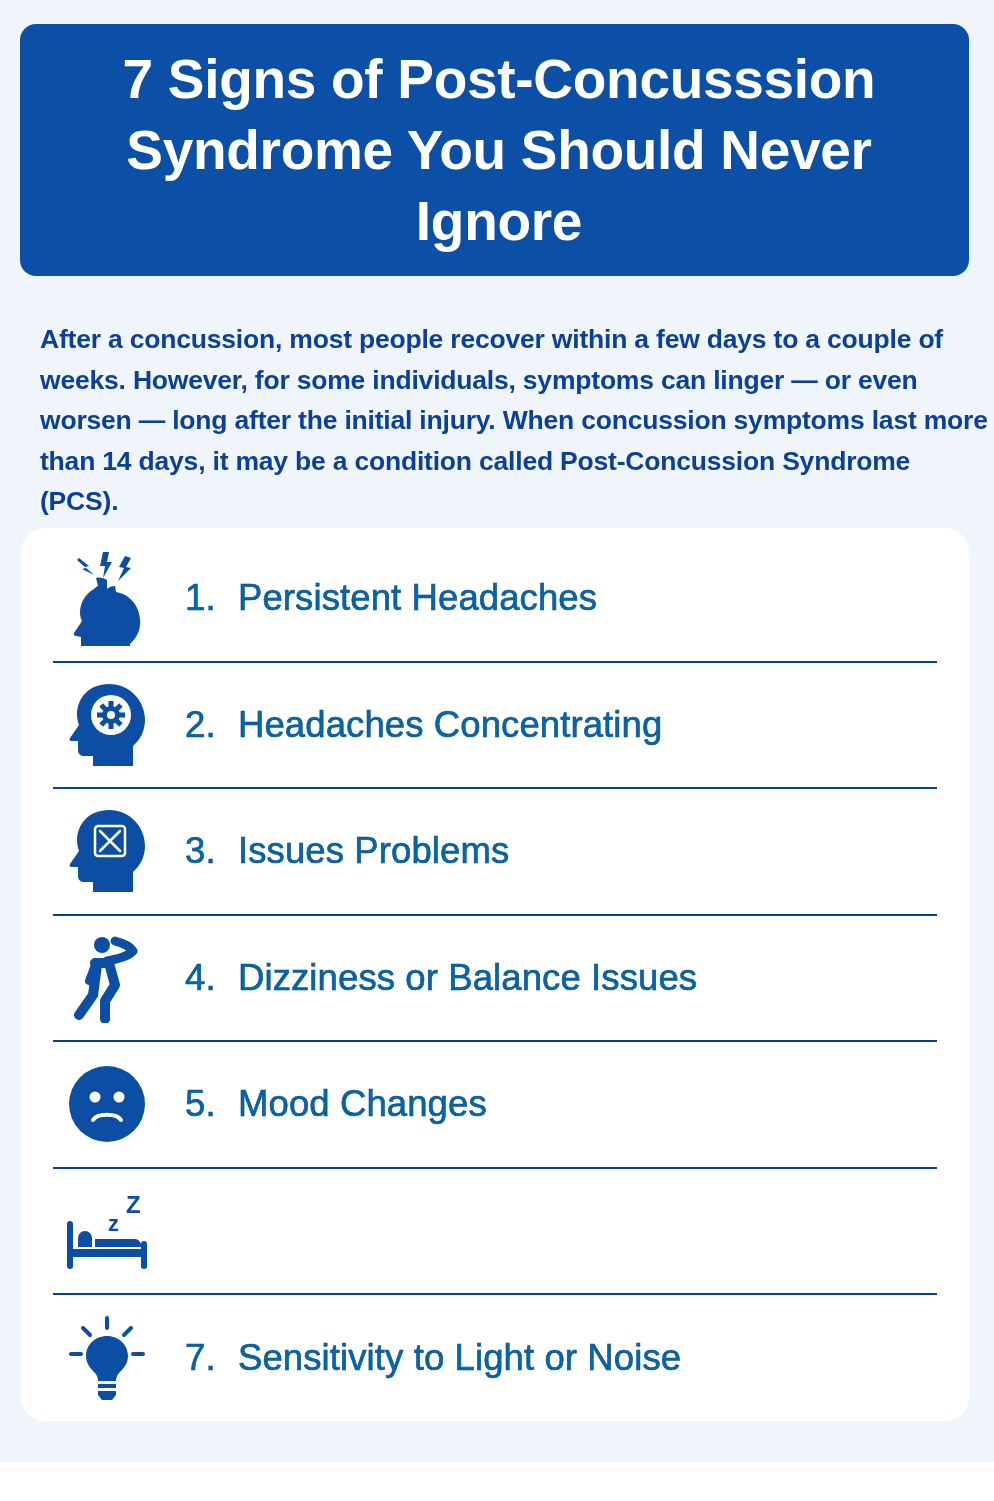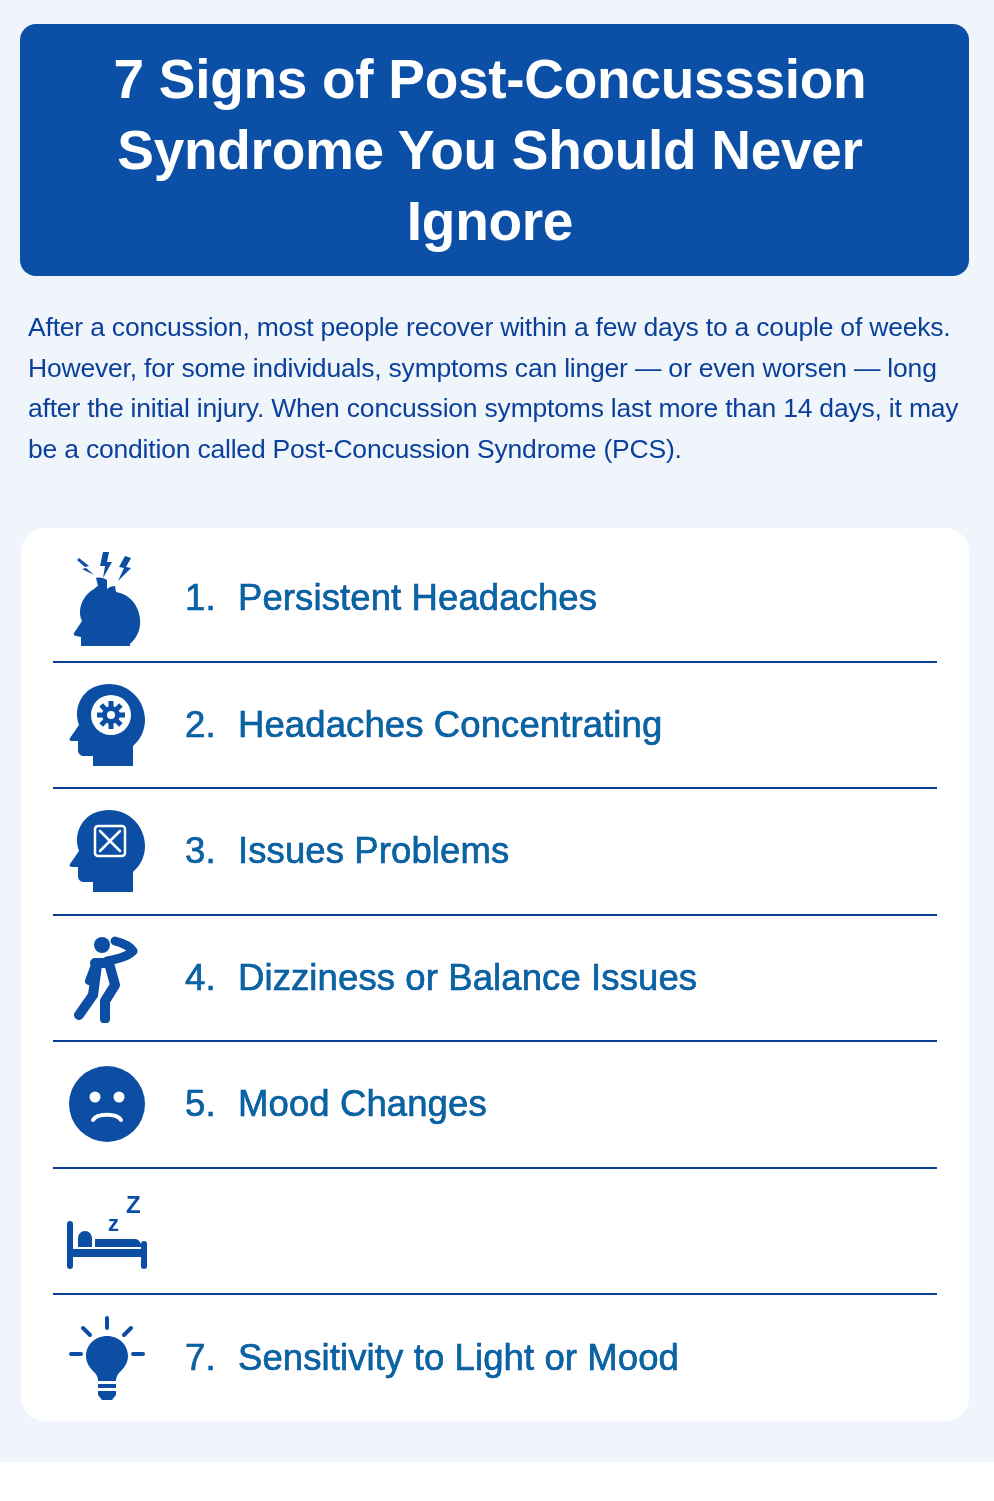--- a/index.html
+++ b/index.html
@@ -18,45 +18,46 @@
       background: #eff5fa;
     }
     .banner {
       position: absolute;
       left: 20px; top: 24px;
       width: 949px; height: 252px;
       background: #0b4fa6;
       border-radius: 16px;
       display: flex;
       align-items: center;
-      justify-content: flex-start;
+      justify-content: flex-end;
       box-sizing: border-box;
       padding: 0 30px;
     }
     .banner-title {
       margin: 0;
       color: #ffffff;
       font-family: "Liberation Sans", sans-serif;
       font-weight: 700;
       font-size: 55px;
       line-height: 71px;
       text-align: center;
       letter-spacing: -0.3px;
       width: 880px;
     }
     .intro {
       position: absolute;
       left: 24px; top: 303px;
       width: 950px;
-      margin: 4px;
+      margin: 16px;
       color: #0a409c;
       font-family: "Liberation Sans", sans-serif;
       font-size: 26.5px;
       line-height: 40.5px;
       letter-spacing: -0.2px;
+      font-weight: bold;
     }
     .card {
       position: absolute;
       left: 21px; top: 528px;
       width: 948px; height: 893px;
       background: #ffffff;
       border-radius: 24px;
     }
     .sign-list {
       list-style: none;
@@ -194,17 +195,17 @@
 
     <li class="sign-item">
       <span class="sign-icon">
         <svg width="84" height="92" viewBox="0 0 84 92">
           <path d="M42 6v10M18 16l7 7M66 16l-7 7M6 42h10M68 42h10" stroke="#0b4ea3" stroke-width="4" stroke-linecap="round"></path>
           <path d="M42 24c-12 0-21 9-21 20 0 8 5 13 9 17 2 2 3 5 3 8h18c0-3 1-6 3-8 4-4 9-9 9-17 0-11-9-20-21-20z" fill="#0b4ea3"></path>
           <rect x="33" y="72" width="18" height="4" fill="#0b4ea3"></rect>
           <path d="M33 79h18v4l-4 5h-10l-4-5z" fill="#0b4ea3"></path>
         </svg>
       </span>
-      <span class="sign-text"><span class="sign-num">7.</span><span>Sensitivity to Light or Mood</span></span>
+      <span class="sign-text"><span class="sign-num">7.</span><span>Sensitivity to Light or Noise</span></span>
     </li>
 
   </ul>
 </section>
 
 </body></html>

